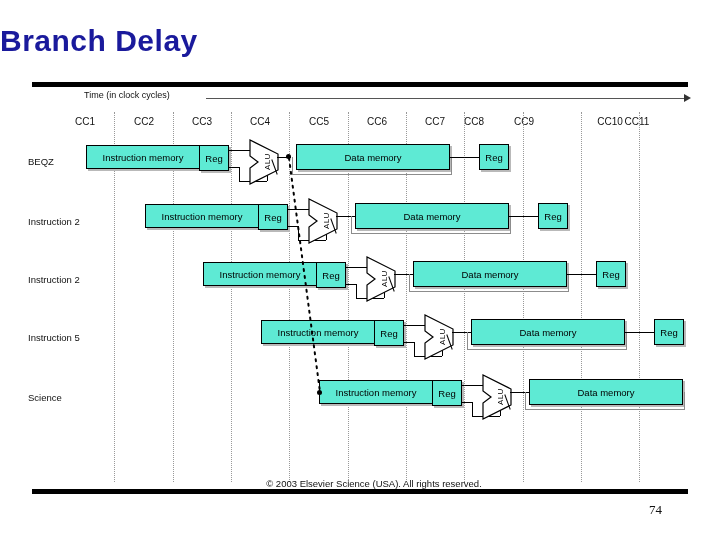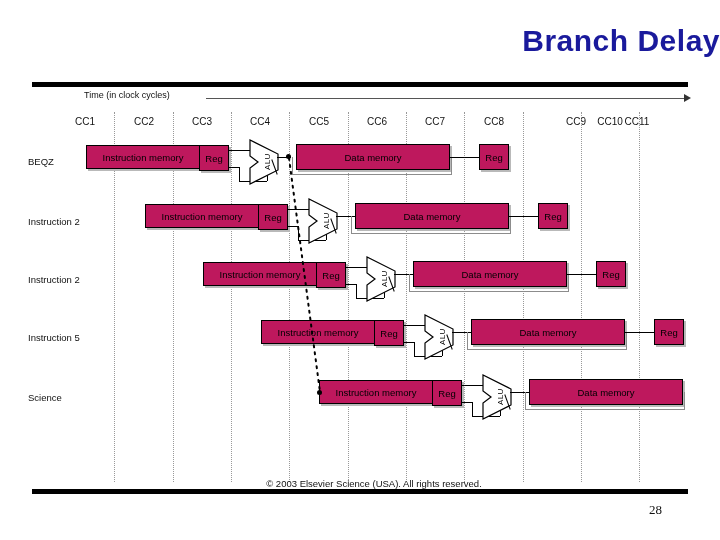--- a/index.html
+++ b/index.html
@@ -4,21 +4,21 @@
 <style>
   html,body{margin:0;padding:0;}
   body{
     width:720px;height:540px;background:#ffffff;
     font-family:"Liberation Sans",sans-serif;
     overflow:hidden;position:relative;
   }
   #slide{position:absolute;left:0;top:0;width:720px;height:540px;}
 
   .title{
-    position:absolute;left:0;top:24px;width:720px;text-align:right;
+    position:absolute;left:0;top:24px;width:720px;text-align:left;
     font-size:30px;font-weight:bold;color:#1a1a9c;
     letter-spacing:0.5px;
   }
 
   .rule{position:absolute;background:#000;left:32px;width:656px;height:5px;}
   .rule-top{top:82px;}
   .rule-bot{top:489px;}
 
   .fig{position:absolute;left:0;top:86px;width:720px;height:400px;}
 
@@ -38,21 +38,21 @@
     text-align:center;width:56px;
   }
   .ccdiv{
     position:absolute;top:26px;width:0;height:370px;
     border-left:1px dotted #999;
   }
 
   .rowlabel{position:absolute;font-size:9.5px;color:#111;white-space:nowrap;}
 
   .stagebox{
-    position:absolute;border:1px solid #000;background:#be185d;
+    position:absolute;border:1px solid #000;background:#5eead4;
     box-sizing:border-box;font-size:9.5px;color:#000;
     display:flex;align-items:center;justify-content:center;
     box-shadow:2px 2px 0 0 #b9b9b9;
   }
 
   .alu{position:absolute;width:30px;height:46px;}
   .alu svg{display:block;}
   .alutext{
     position:absolute;font-size:8px;color:#000;
     transform:rotate(-90deg);transform-origin:left top;
@@ -94,22 +94,22 @@
     <div class="time-axis"></div>
     <div class="time-arrow"></div>
 
     <div class="cc" style="left:57px">CC1</div>
     <div class="cc" style="left:116px">CC2</div>
     <div class="cc" style="left:174px">CC3</div>
     <div class="cc" style="left:232px">CC4</div>
     <div class="cc" style="left:291px">CC5</div>
     <div class="cc" style="left:349px">CC6</div>
     <div class="cc" style="left:407px">CC7</div>
-    <div class="cc" style="left:466px">CC8</div>
-    <div class="cc" style="left:548px">CC9</div>
+    <div class="cc" style="left:446px">CC8</div>
+    <div class="cc" style="left:496px">CC9</div>
     <div class="cc" style="left:582px">CC10</div>
     <div class="cc" style="left:609px">CC11</div>
 
     <div class="ccdiv" style="left:114px"></div>
     <div class="ccdiv" style="left:173px"></div>
     <div class="ccdiv" style="left:231px"></div>
     <div class="ccdiv" style="left:289px"></div>
     <div class="ccdiv" style="left:348px"></div>
     <div class="ccdiv" style="left:406px"></div>
     <div class="ccdiv" style="left:464px"></div>
@@ -272,15 +272,15 @@
     <div class="wire wirev wire-g" style="left:684px;top:306px;height:18px"></div>
 
     <svg class="dotline">
       <line x1="289" y1="72" x2="320" y2="306" stroke="#000" stroke-width="2" stroke-dasharray="2,5" stroke-linecap="round"></line>
     </svg>
 
   </div>
 
   <div class="rule rule-bot"></div>
   <div class="copyright">© 2003 Elsevier Science (USA). All rights reserved.</div>
-  <div class="pagenum">28</div>
+  <div class="pagenum">74</div>
 
 </div>
 
 </body></html>

